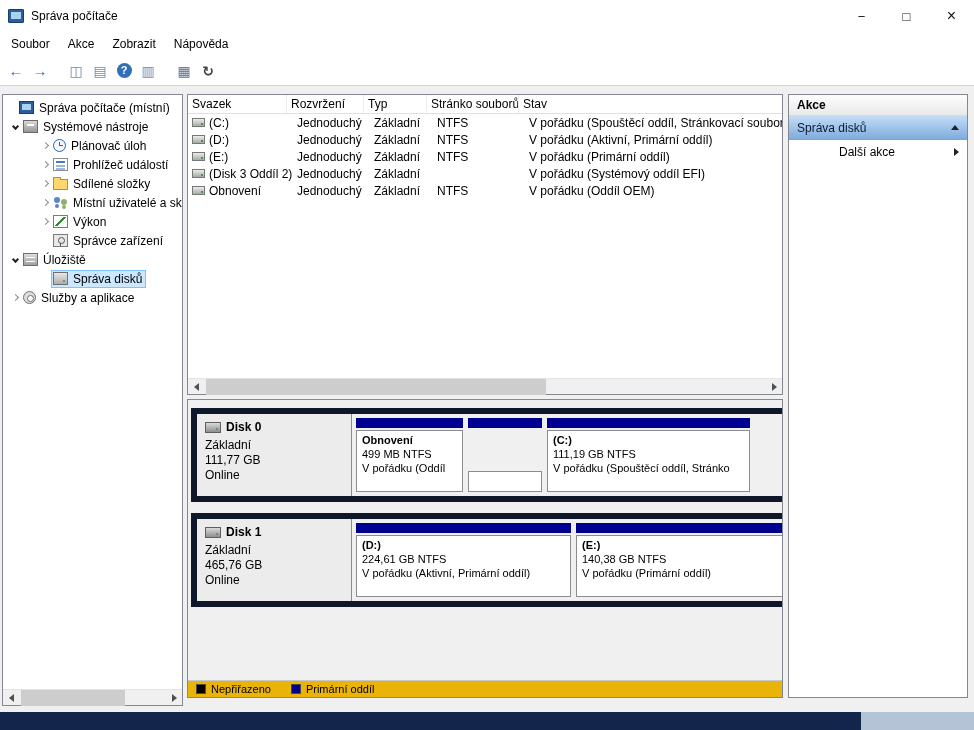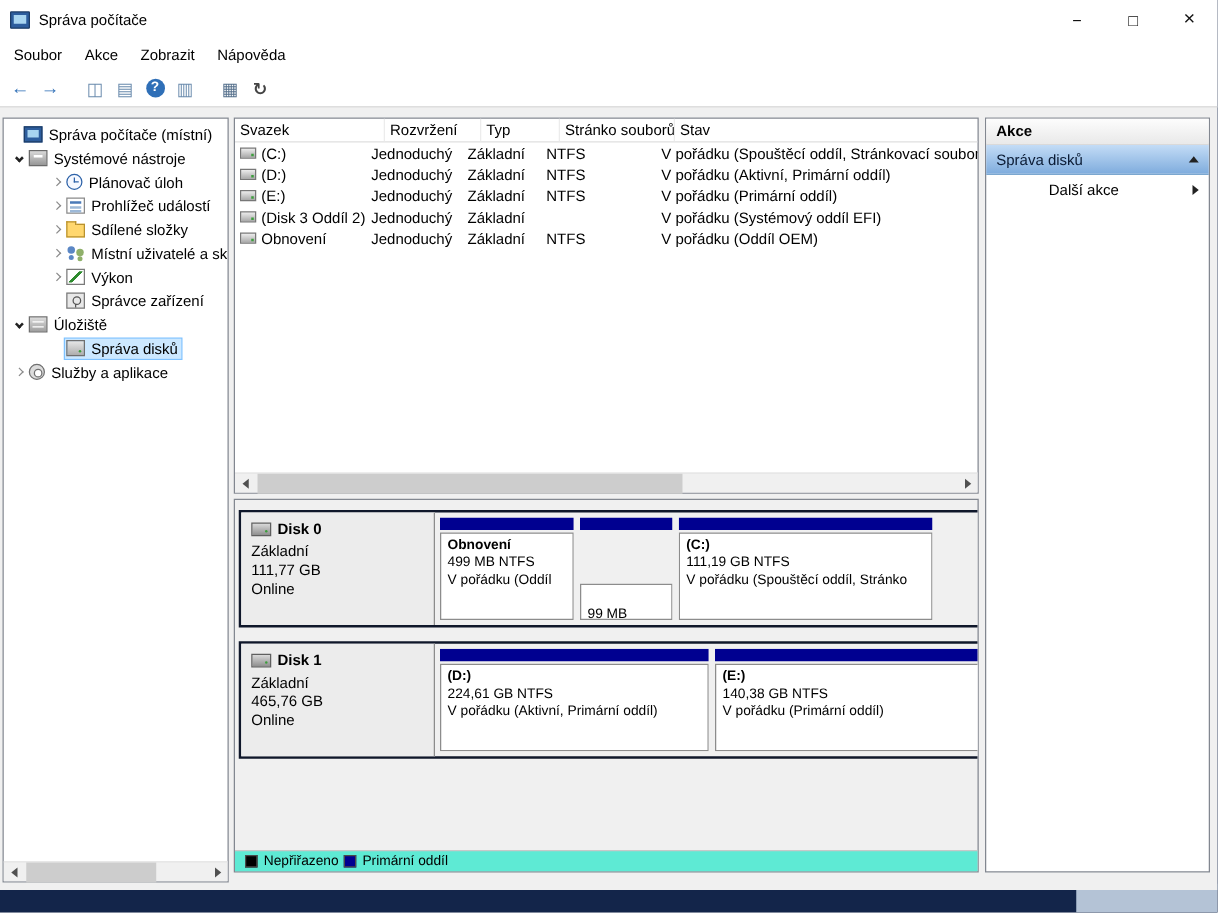--- a/index.html
+++ b/index.html
@@ -95,53 +95,53 @@
   .scroll-btn { width:16px; height:16px; display:flex; align-items:center; justify-content:center; flex:none; }
   .tri-left { width:0; height:0; border-style:solid; border-width:4px 5px 4px 0; border-color:transparent #505050 transparent transparent; }
   .tri-right-s { width:0; height:0; border-style:solid; border-width:4px 0 4px 5px; border-color:transparent transparent transparent #505050; }
   .scroll-track { flex:1; position:relative; height:16px; }
   .scroll-thumb { position:absolute; top:0; height:16px; background:#cdcdcd; }
 
   
   .list-panel { left:187px; top:94px; width:596px; height:301px; }
   .vheader { display:flex; height:19px; border-bottom:1px solid #e0e0e0; font-size:12px; }
   .vh { padding:2px 4px; border-right:1px solid #ececec; overflow:hidden; white-space:nowrap; flex:none; }
-  .vheader .vh:nth-child(1){ width:120px; }
+  .vheader .vh:nth-child(1){ width:99px; }
   .vheader .vh:nth-child(2){ width:77px; }
   .vheader .vh:nth-child(3){ width:63px; }
   .vheader .vh:nth-child(4){ width:92px; }
   .vheader .vh:nth-child(5){ flex:1; border-right:none; }
   .vrows { overflow:hidden; }
   .vrow { display:flex; height:17px; align-items:center; white-space:nowrap; font-size:12px; }
   .vc { padding:0 4px; overflow:hidden; flex:none; }
   .vrow .vc:nth-child(1){ width:105px; display:flex; align-items:center; }
   .vrow .vc:nth-child(2){ width:77px; }
   .vrow .vc:nth-child(3){ width:63px; }
   .vrow .vc:nth-child(4){ width:92px; }
   .vrow .vc:nth-child(5){ flex:1; }
   .vol-icon { width:13px; height:9px; background:linear-gradient(#ececec,#a9a9a9); border:1px solid #777; margin-right:4px; flex:none; position:relative; }
   .vol-icon::before { content:""; position:absolute; right:1px; bottom:1px; width:2px; height:2px; background:#3c9e3c; }
 
   
   .graphic-panel { left:187px; top:399px; width:596px; height:299px; background:#f0f0f0; }
   .disk-rows { position:absolute; left:0; right:0; top:0; bottom:17px; padding:8px 3px; overflow:hidden; }
-  .disk-row { display:flex; width:712px; height:94px; border:2px solid #0f172a; margin-bottom:11px; background:#f0f0f0; }
+  .disk-row { display:flex; width:712px; height:94px; border:6px solid #0f172a; margin-bottom:11px; background:#f0f0f0; }
   .disk-info { width:155px; border-right:1px solid #8c8c8c; background:#ececec; padding:6px 8px; flex:none; font-size:12px; }
   .disk-title { font-weight:bold; display:flex; align-items:center; gap:5px; margin-bottom:4px; }
   .drive-icon { width:16px; height:11px; background:linear-gradient(#d9d9d9,#8f8f8f); border:1px solid #5f5f5f; position:relative; flex:none; }
   .drive-icon::before { content:""; position:absolute; right:2px; bottom:2px; width:2px; height:2px; background:#3c9e3c; border-radius:50%; }
   .disk-line { line-height:15px; }
   .parts { flex:1; display:flex; gap:5px; padding:4px 4px; }
   .part { display:flex; flex-direction:column; flex:none; overflow:hidden; }
   .part-head { height:10px; background:var(--navy,#000090); flex:none; }
   .part-body { margin-top:2px; border:1px solid #8c8c8c; background:#fff; flex:1; padding:3px 5px; font-size:11px; white-space:nowrap; overflow:hidden; }
   .pt-title { font-weight:bold; height:14px; }
   .pt-line { height:14px; }
 
-  .legend { position:absolute; left:0; right:0; bottom:0; height:17px; background:#5eead4; border-top:1px solid #c8c8c8; display:flex; align-items:center; gap:4px; padding-left:8px; font-size:11px;text-align:right; }
+  .legend { position:absolute; left:0; right:0; bottom:0; height:17px; background:#eab308; border-top:1px solid #c8c8c8; display:flex; align-items:center; gap:20px; padding-left:8px; font-size:11px;text-align:right; }
   .leg-item { display:flex; align-items:center; gap:5px; }
   .leg-swatch { width:10px; height:10px; border:1px solid #4a4a4a; flex:none; }
 
   
   .action-panel { left:788px; top:94px; width:180px; height:604px; }
   .action-header { height:21px; background:linear-gradient(#fdfdfd,#e9e9e9); border-bottom:1px solid #d9d9d9; font-weight:bold; font-size:12px; padding:3px 8px; }
   .action-section { height:24px; background:linear-gradient(#c3dcf6,#7facdd); border-bottom:1px solid #7ba7cf; display:flex; align-items:center; padding:0 8px; font-size:12px; color:#0a1a33; }
   .action-section .spacer, .action-more .spacer { flex:1; }
   .tri-up { width:0; height:0; border-style:solid; border-width:0 4px 5px 4px; border-color:transparent transparent #222 transparent; }
   .action-more { height:23px; display:flex; align-items:center; padding:0 8px 0 50px; font-size:12px; }

